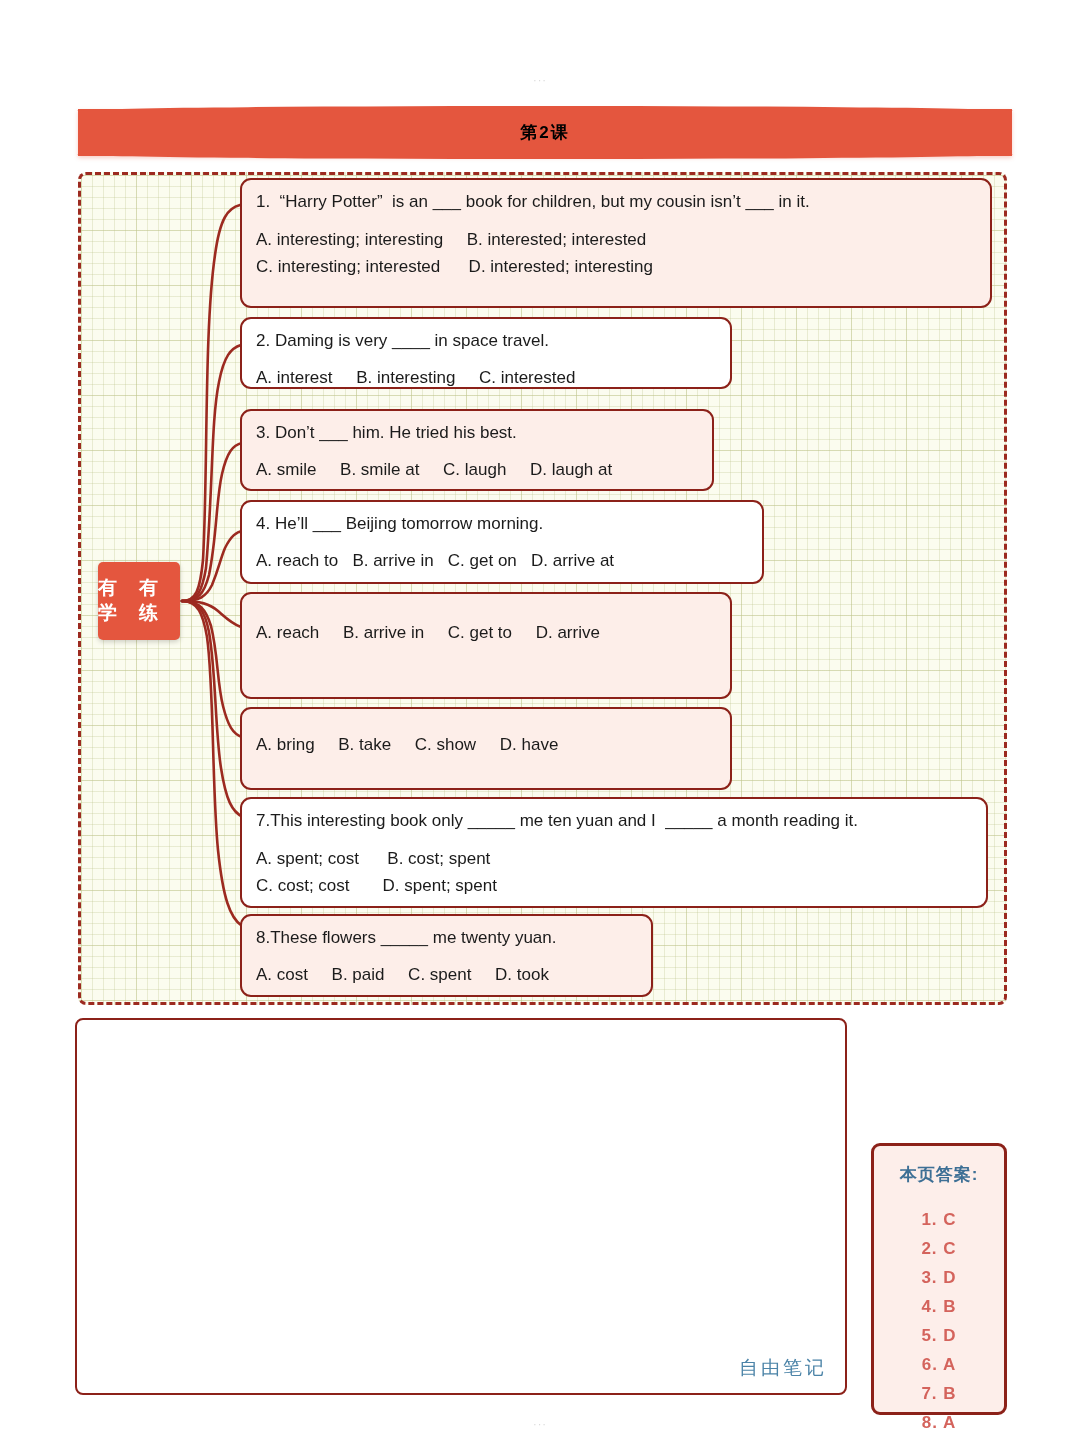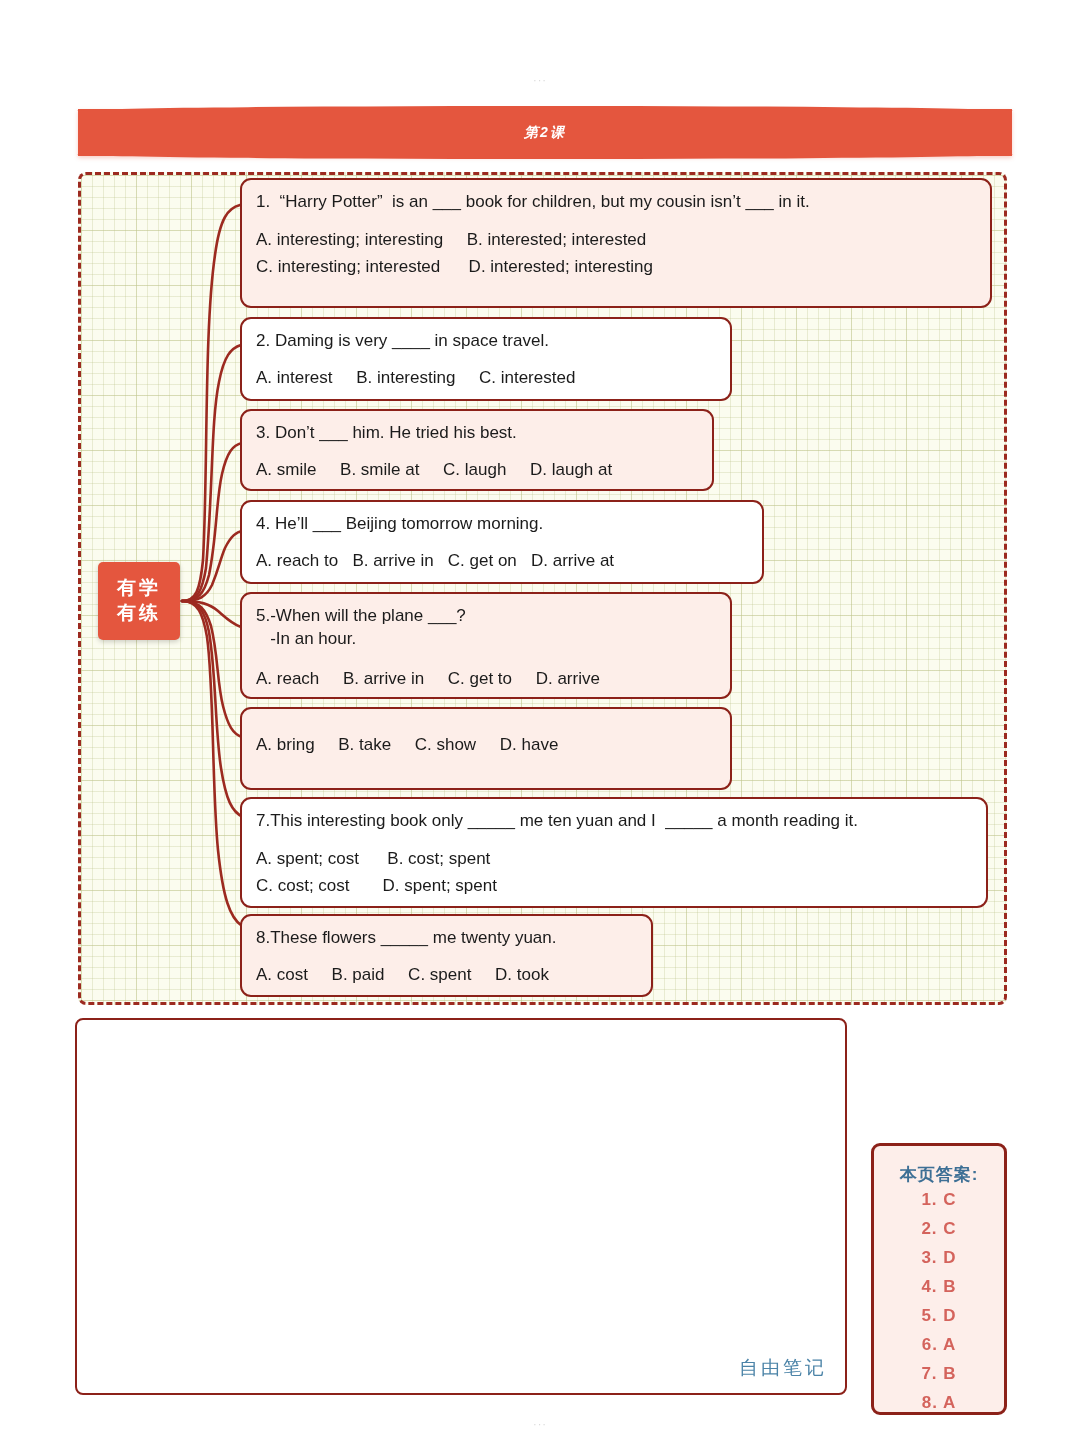--- a/index.html
+++ b/index.html
@@ -47,25 +47,24 @@
     position: absolute;
     left: -1px; right: -1px;
     height: 5px;
     background: #e4563e;
   }
   .banner::before { top: -3px; border-radius: 50% / 100% 100% 0 0; }
   .banner::after  { bottom: -3px; border-radius: 50% / 0 0 100% 100%; }
   .banner-title {
     position: relative;
     z-index: 2;
-    color: #ffffff;
-    font-size: 14px;
+    color: #000000;
+    font-size: 17px;
     font-weight: bold;
     letter-spacing: 2px;
-    font-style: italic;
   }
 
   
   .grid-panel {
     position: absolute;
     left: 78px;
     top: 172px;
     width: 929px;
     height: 833px;
     border: 3px dashed #9c2a20;
@@ -84,21 +83,21 @@
   
   .side-tag {
     position: absolute;
     left: 98px;
     top: 562px;
     width: 82px;
     height: 78px;
     background: #e4563e;
     border-radius: 5px;
     display: flex;
-    flex-direction: column;
+    flex-direction: row;
     align-items: center;
     justify-content: center;
     color: #ffffff;
     font-size: 19px;
     font-weight: bold;
     letter-spacing: 3px;
     line-height: 1.3;
     box-shadow: 0 2px 5px rgba(0,0,0,.18);
     z-index: 6;
   }
@@ -172,21 +171,21 @@
     border-radius: 9px;
     background: #fdeeea;
     padding: 17px 0 0 0;
     text-align: center;
   }
   .answer-title {
     font-size: 17px;
     font-weight: bold;
     color: #3d6f95;
     letter-spacing: 1px;
-    margin-bottom: 4px;
+    margin-bottom: 24px;
   }
   .answer-list {
     display: flex;
     flex-direction: column;
     align-items: center;
     gap: 9px;
   }
   .answer-item {
     font-size: 17px;
     font-weight: bold;
@@ -223,38 +222,36 @@
   <span>有学</span>
   <span>有练</span>
 </div>
 
 <div class="qbox pink" style="left:240px; top:178px; width:752px; height:130px;">
   <div class="q-stem">1.  “Harry Potter”  is an ___ book for children, but my cousin isn’t ___ in it.</div>
   <div class="q-opts two-line">A. interesting; interesting     B. interested; interested</div>
   <div class="q-opts" style="margin-top:2px;">C. interesting; interested      D. interested; interesting</div>
 </div>
 
-<div class="qbox white" style="left:240px; top:317px; width:492px; height:84px;">
+<div class="qbox white" style="left:240px; top:317px; width:492px; height:72px;">
   <div class="q-stem">2. Daming is very ____ in space travel.</div>
   <div class="q-opts">A. interest     B. interesting     C. interested</div>
 </div>
 
 <div class="qbox pink" style="left:240px; top:409px; width:474px; height:82px;">
   <div class="q-stem">3. Don’t ___ him. He tried his best.</div>
   <div class="q-opts">A. smile     B. smile at     C. laugh     D. laugh at</div>
 </div>
 
 <div class="qbox white" style="left:240px; top:500px; width:524px; height:84px;">
   <div class="q-stem">4. He’ll ___ Beijing tomorrow morning.</div>
   <div class="q-opts">A. reach to   B. arrive in   C. get on   D. arrive at</div>
 </div>
 
 <div class="qbox pink" style="left:240px; top:592px; width:492px; height:107px;">
-  <div class="q-stem">5.-When will the plane ___?
-   -In an hour.</div>
   <div class="q-opts" style="margin-top:16px;">A. reach     B. arrive in     C. get to     D. arrive</div>
 </div>
 
 <div class="qbox pink" style="left:240px; top:707px; width:492px; height:83px;">
   <div class="q-opts">A. bring     B. take     C. show     D. have</div>
 </div>
 
 <div class="qbox white" style="left:240px; top:797px; width:748px; height:111px;">
   <div class="q-stem">7.This interesting book only _____ me ten yuan and I  _____ a month reading it.</div>
   <div class="q-opts two-line">A. spent; cost      B. cost; spent</div>

